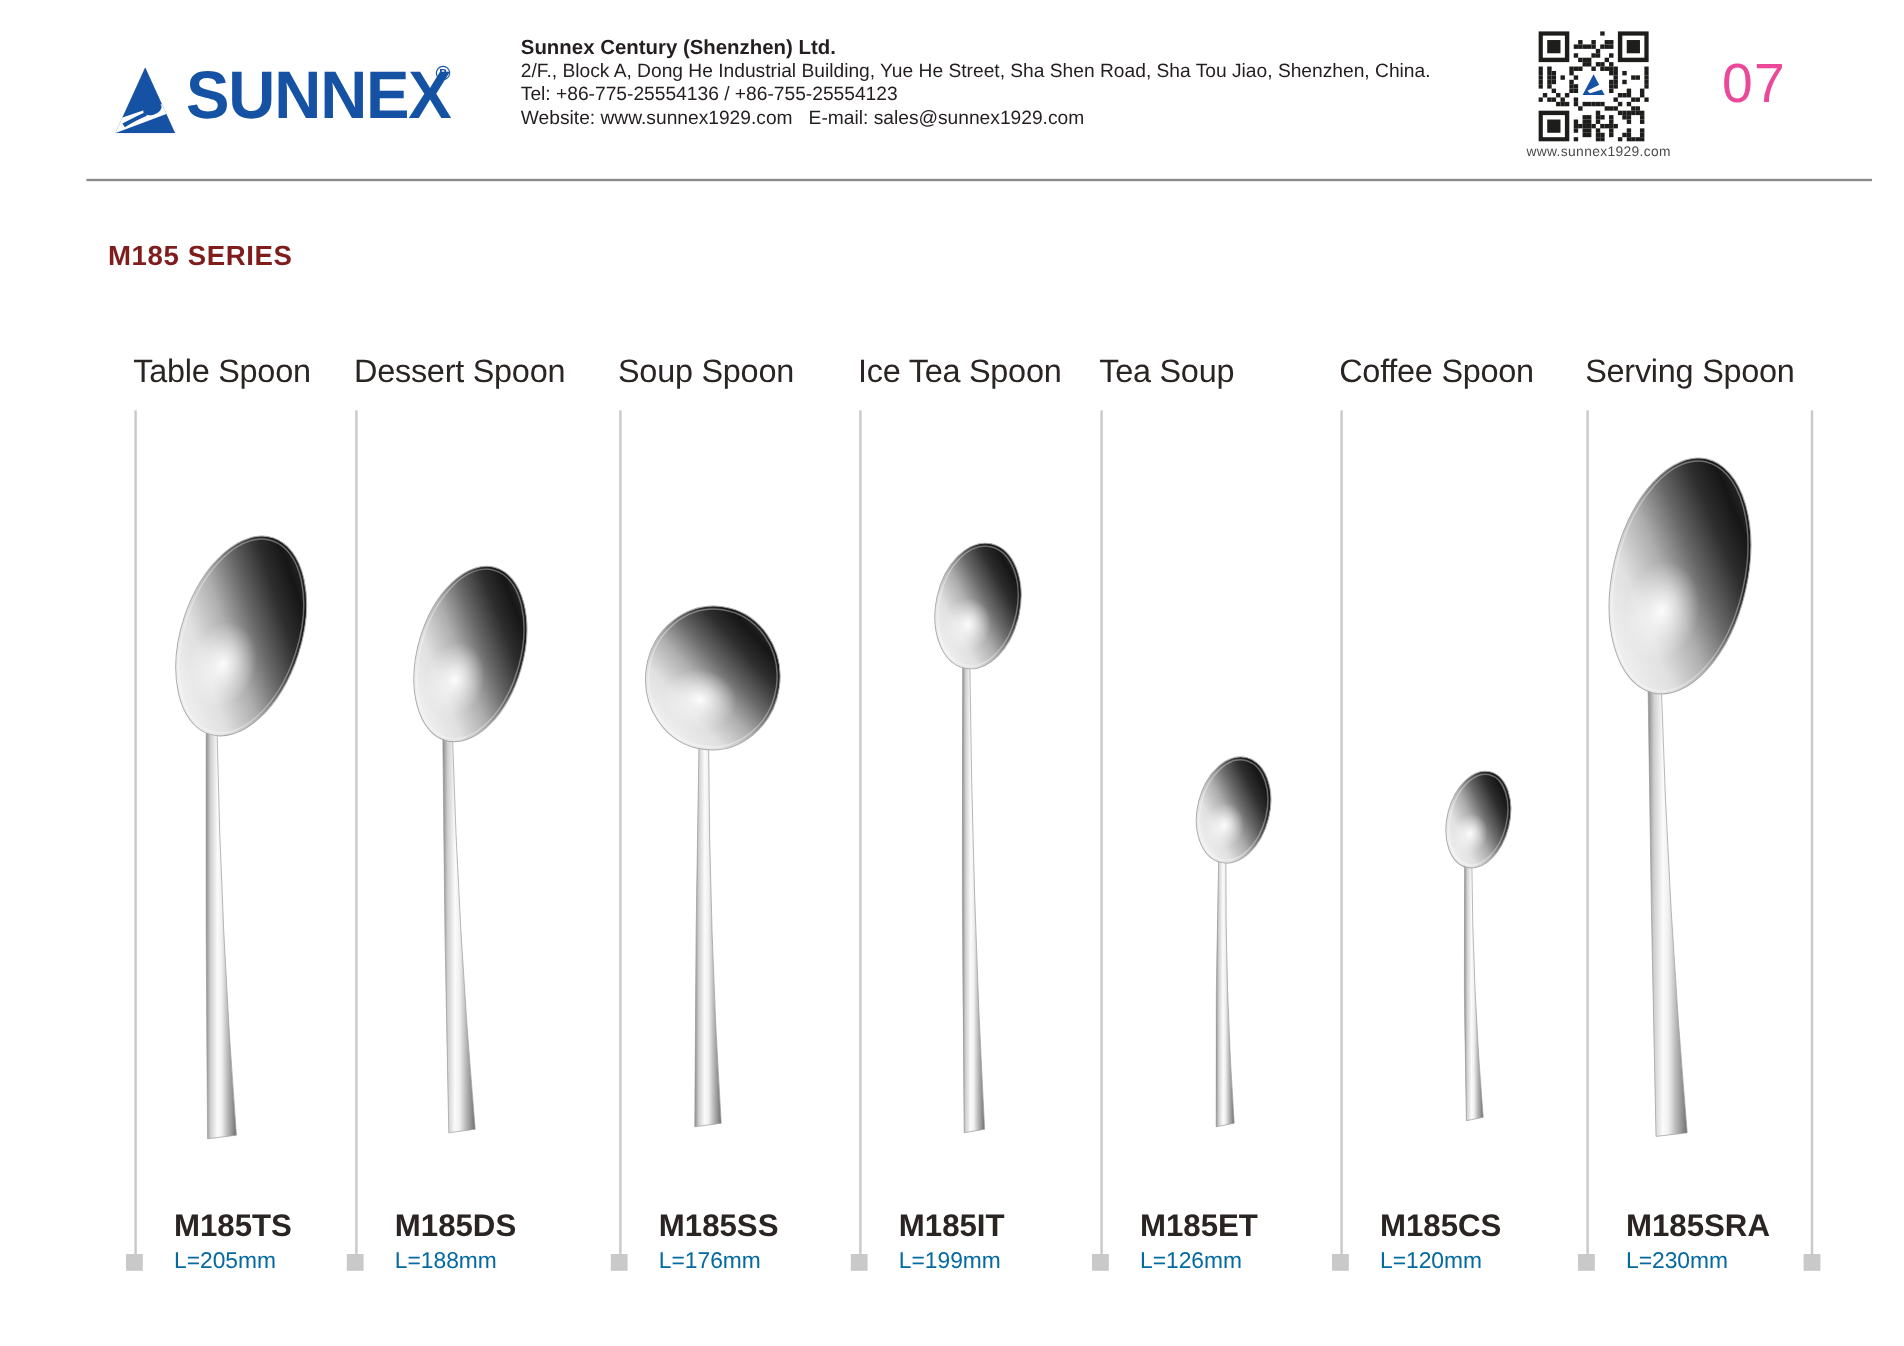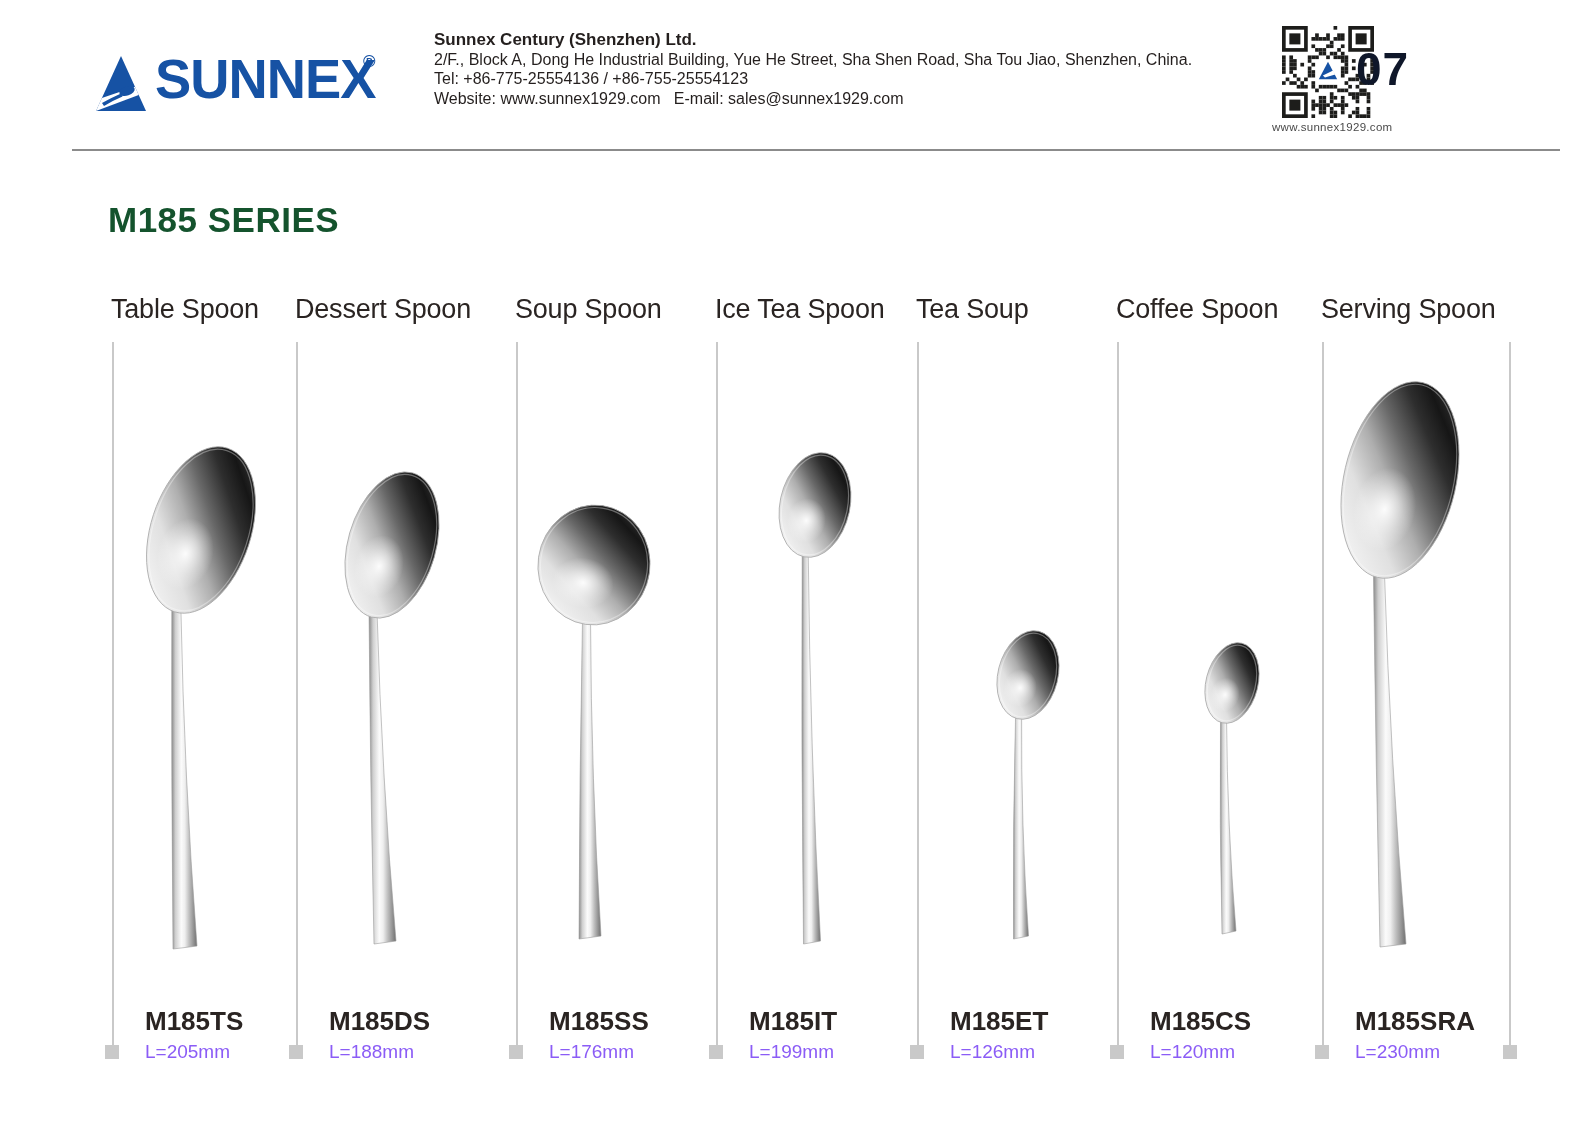--- a/index.html
+++ b/index.html
@@ -12,32 +12,32 @@
   .logo-tri{position:absolute;left:0;top:3px;}
   .logo-text{position:absolute;left:60px;top:-4px;font-size:56px;font-weight:800;
     letter-spacing:-1px;color:#1652a4;line-height:62px;transform:scaleX(.97);transform-origin:left;}
   .logo-reg{position:absolute;left:268px;top:0;font-size:17px;font-weight:700;color:#1652a4;}
   .company{position:absolute;left:434px;top:30px;font-size:16px;line-height:19.5px;color:#241f1e;}
   .company .line{white-space:pre;}
   .company .name{font-weight:700;font-size:17px;}
   .qr-block{position:absolute;left:1272px;top:26px;width:112px;text-align:center;}
   .qr-code{display:block;margin:0 auto;background:#fff;}
   .qr-caption{margin-top:3px;font-size:11.5px;color:#4a4a4a;letter-spacing:.3px;}
-  .page-number{position:absolute;left:1356px;top:42px;font-size:46px;font-weight:700;color:#0f172a;letter-spacing:1px;}
+  .page-number{position:absolute;left:1435px;top:42px;font-size:46px;font-weight:400;color:#ec4899;letter-spacing:1px;}
   .header-rule{position:absolute;left:72px;top:149px;width:1488px;height:2px;background:#8b8b8b;}
   
-  .series-title{position:absolute;left:108px;top:200px;margin:0;font-size:35px;font-weight:800;color:#14532d;letter-spacing:.5px;}
+  .series-title{position:absolute;left:90px;top:200px;margin:0;font-size:23px;font-weight:800;color:#7f1d1d;letter-spacing:.5px;}
   
   .grid{position:absolute;left:0;top:0;width:1587px;height:1122px;}
   .col{position:absolute;top:294px;height:790px;}
   .col-header{position:absolute;left:-2px;top:0;font-size:27px;font-weight:400;color:#2a2422;white-space:nowrap;letter-spacing:-.2px;}
   .vline{position:absolute;left:-1px;top:48px;width:2px;height:703px;background:#c9c9c9;}
   .fig{position:absolute;left:0;top:48px;}
   .code{position:absolute;left:32px;top:712px;font-size:26px;font-weight:700;color:#2a2422;white-space:nowrap;}
-  .len{position:absolute;left:32px;top:747px;font-size:19px;color:#8b5cf6;white-space:nowrap;}
+  .len{position:absolute;left:32px;top:747px;font-size:19px;color:#0369a1;white-space:nowrap;}
   .sq{position:absolute;left:-8px;top:751px;width:14px;height:14px;background:#c9c9c9;}
   .grid-right-line{position:absolute;left:1509px;top:342px;width:2px;height:703px;background:#c9c9c9;}
   .grid-right-square{position:absolute;left:1503px;top:1045px;width:14px;height:14px;background:#c9c9c9;}
   .defs-holder{position:absolute;width:0;height:0;overflow:hidden;}
 </style>
 </head>
 <body>
 
 <div class="page">
 

